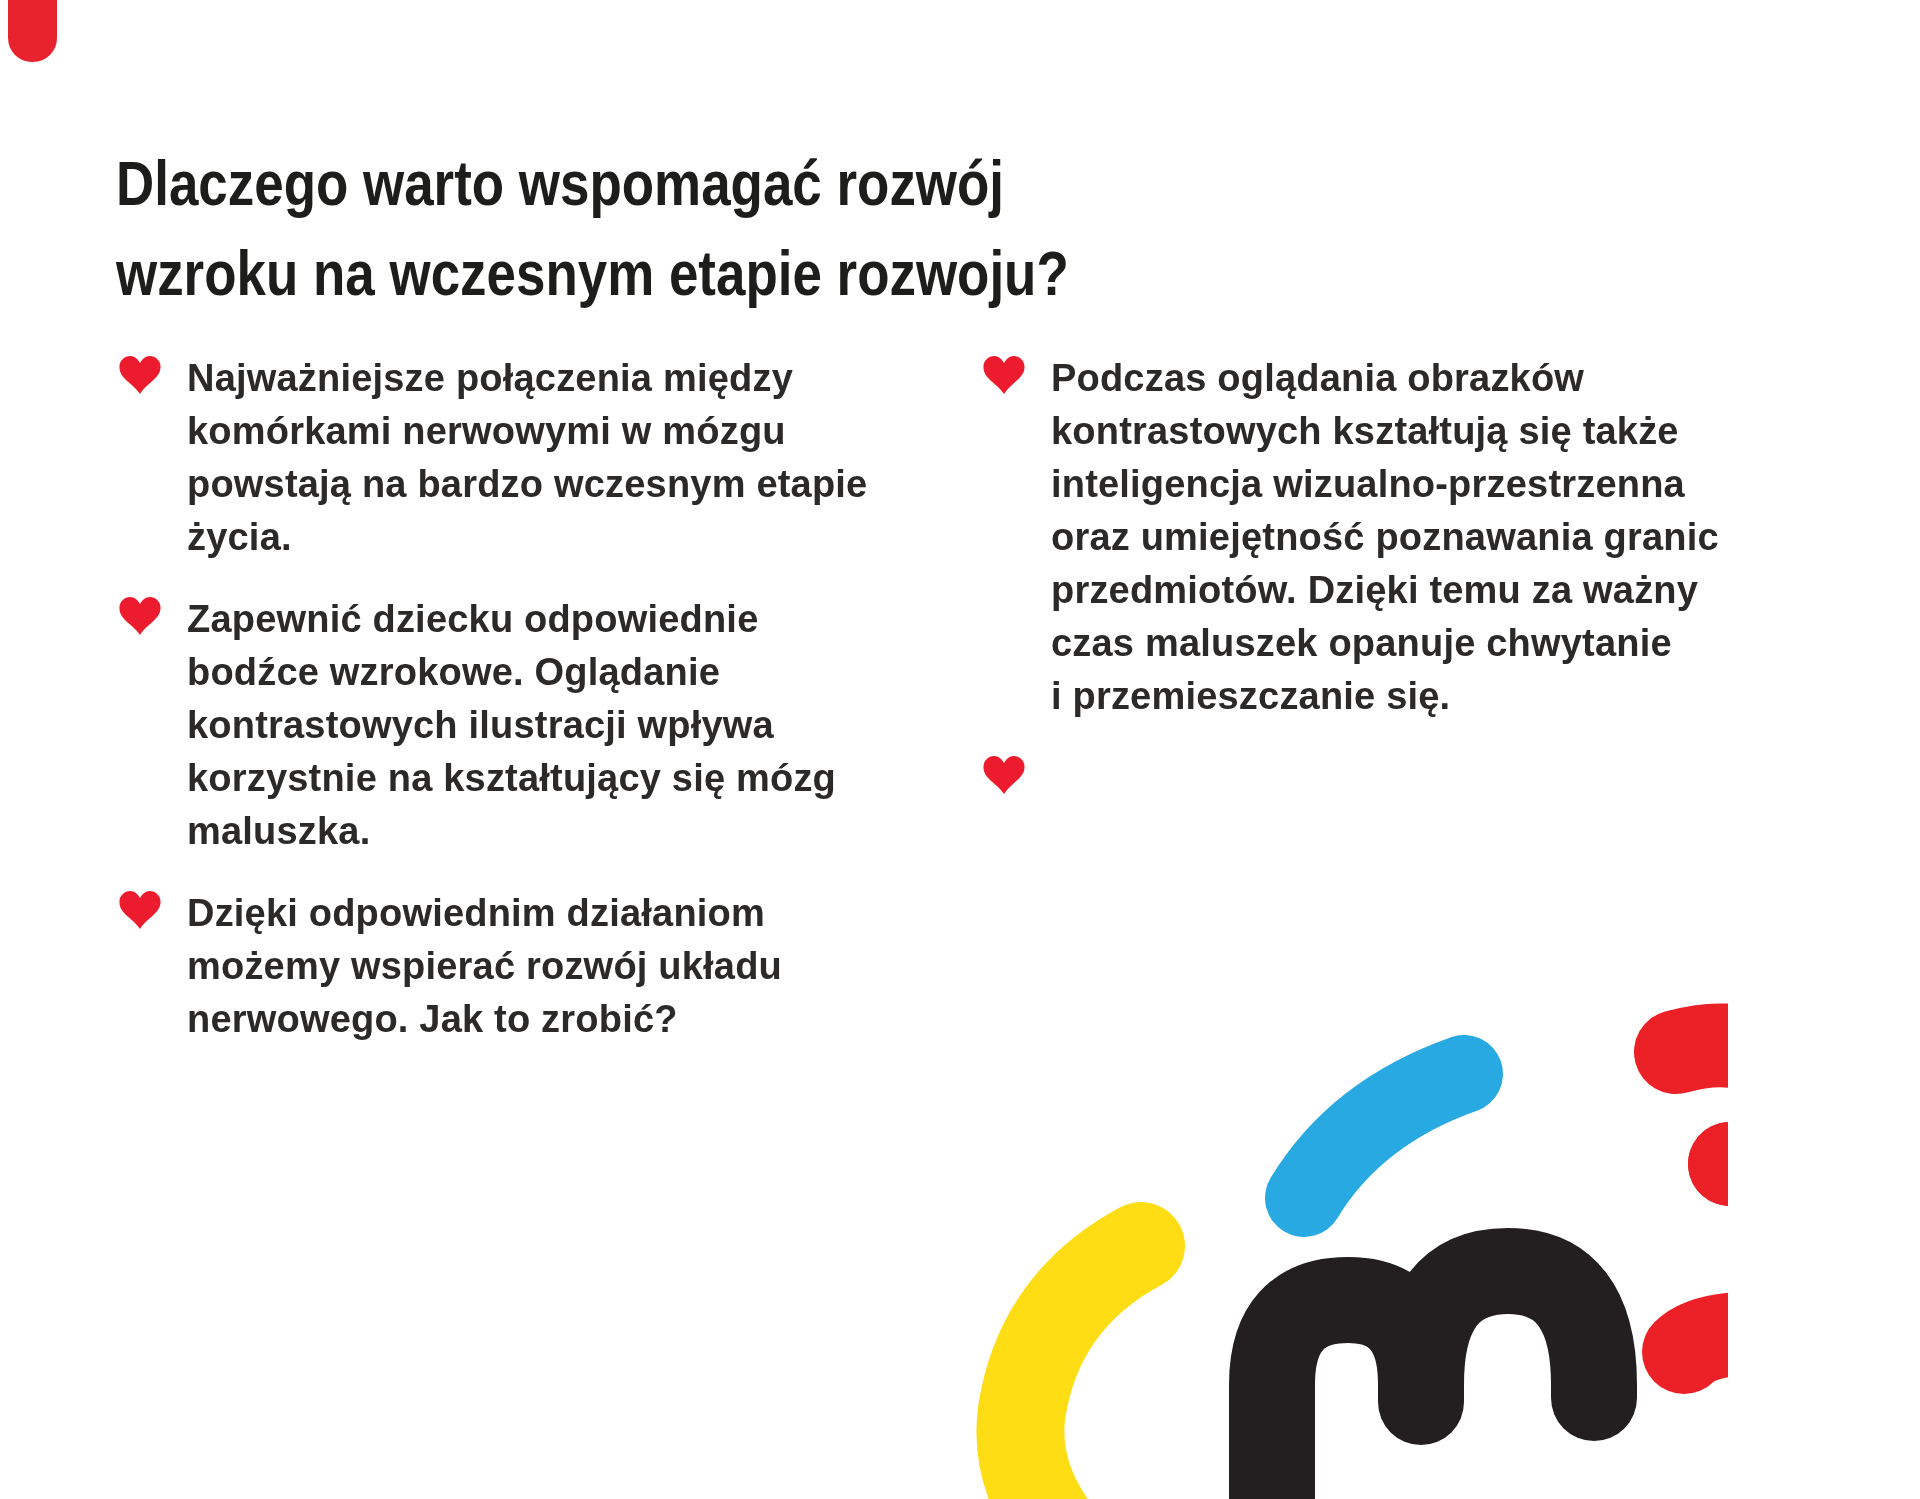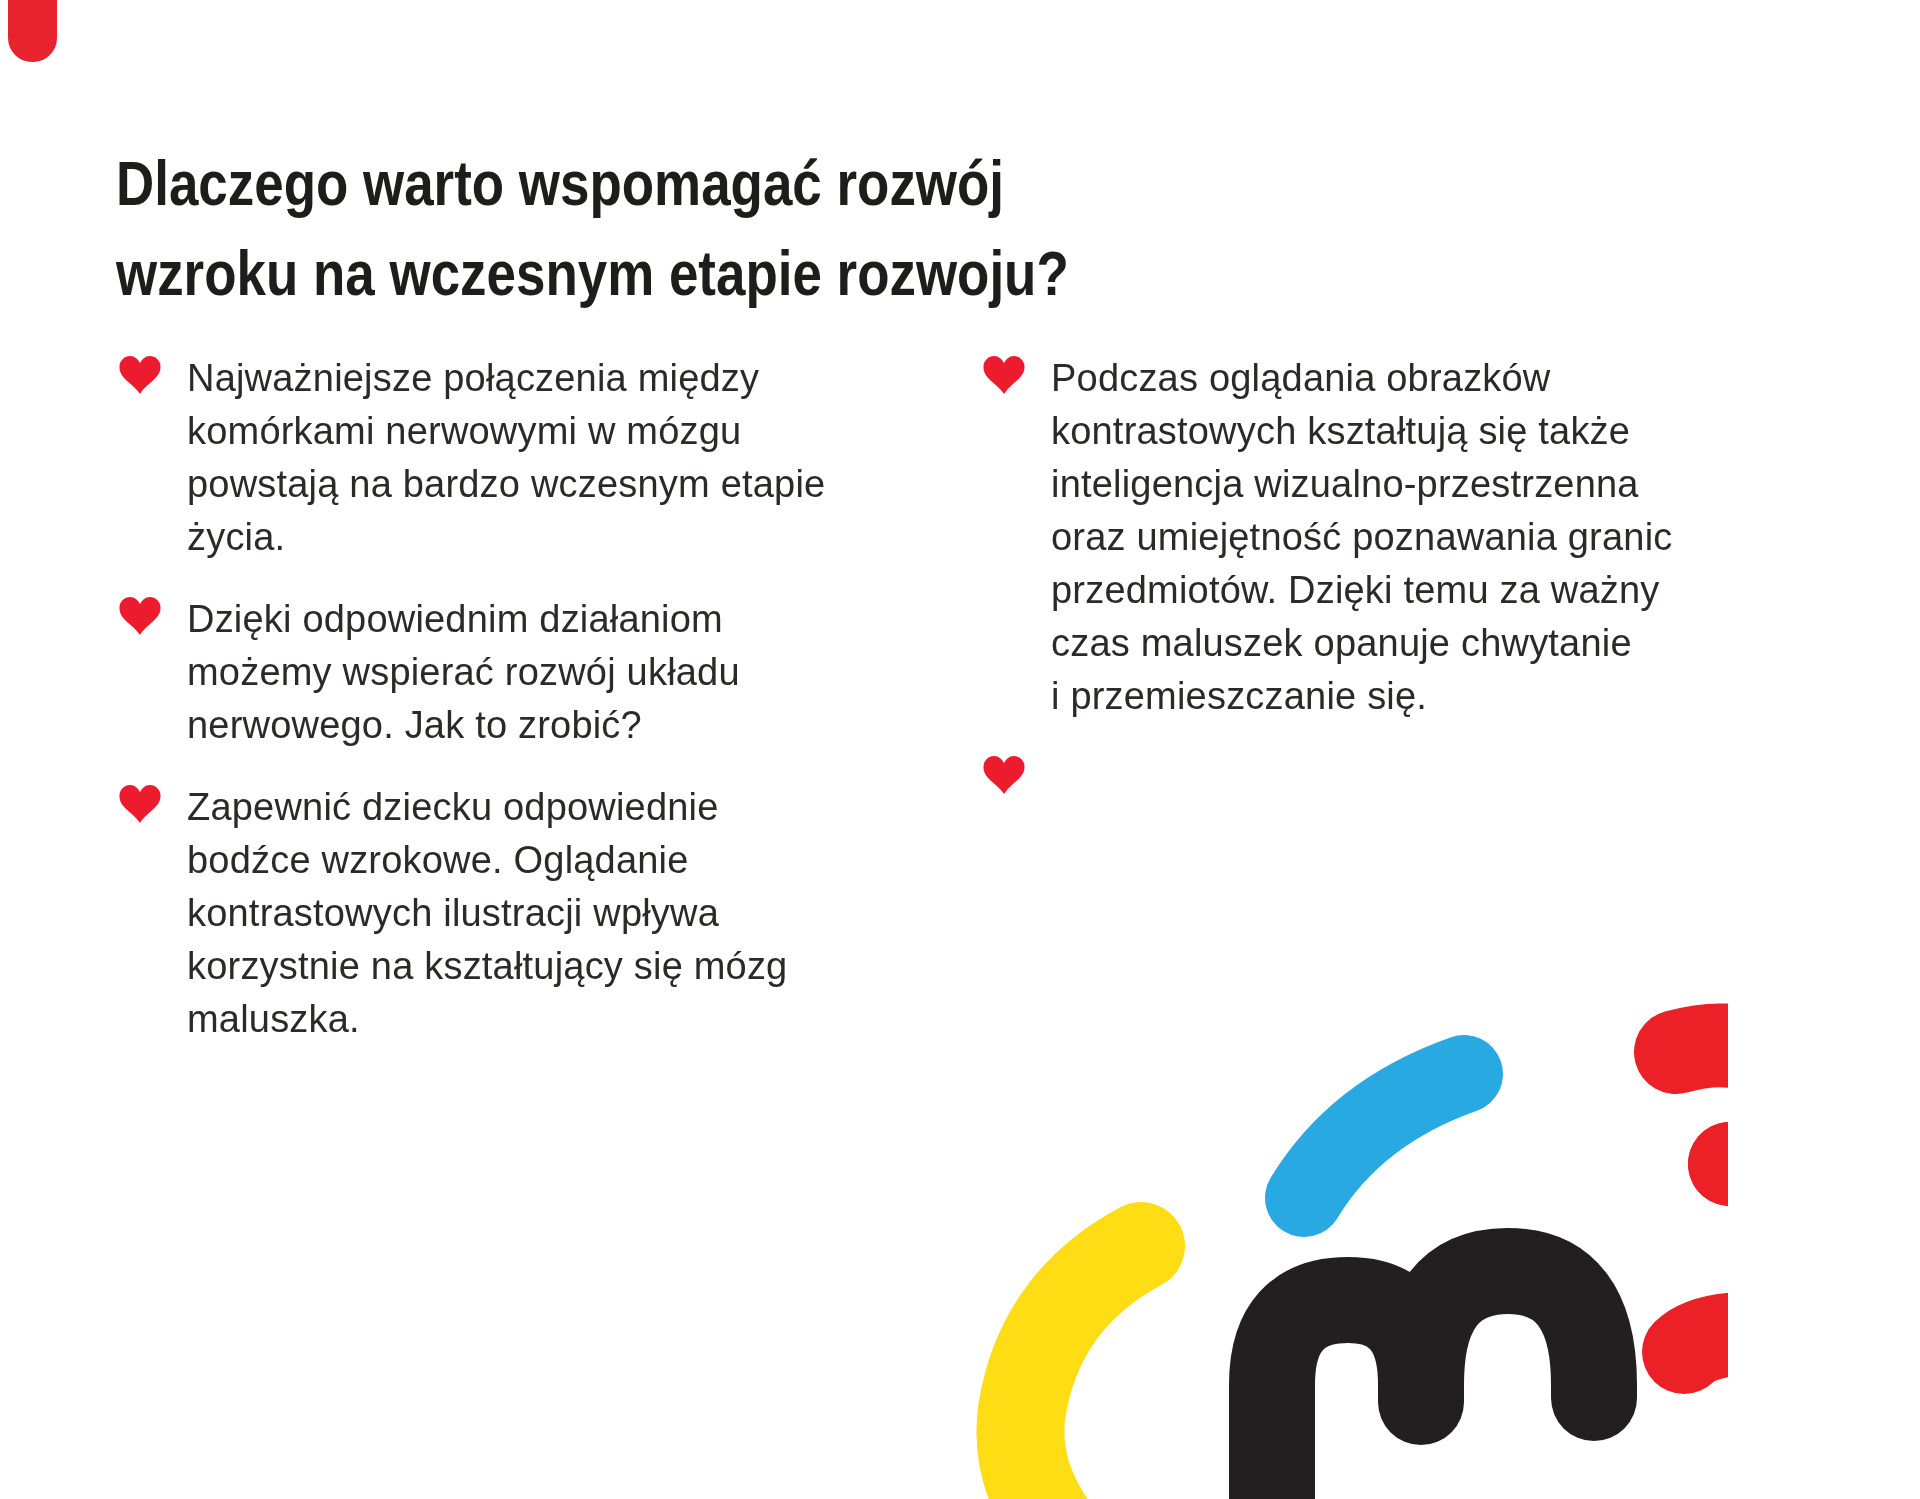--- a/index.html
+++ b/index.html
@@ -28,20 +28,21 @@
   .col-left{left:119px;width:830px;}
   .col-right{left:983px;width:880px;}
   .bullet{display:flex;align-items:flex-start;margin-bottom:29px;}
   .heart{width:42px;height:38px;flex:0 0 auto;margin-top:4px;}
   .bullet-text{
     margin-left:26px;
     font-size:38px;line-height:53px;
     color:#2b2a29;
     letter-spacing:0.2px;
     white-space:pre-line;
+    font-weight:bold;
   }
   .decor{
     position:absolute;left:0;top:0;width:1920px;height:1499px;
     pointer-events:none;
   }
 </style>
 </head>
 <body>
 
 <div class="page">
@@ -62,34 +63,34 @@
       <div class="bullet-text">Najważniejsze połączenia między
 komórkami nerwowymi w mózgu
 powstają na bardzo wczesnym etapie
 życia.</div>
     </div>
 
     <div class="bullet">
       <svg class="heart" viewBox="0 0 32 29.6">
         <path d="M23.6 0c-3.4 0-6.3 2.7-7.6 5.6C14.7 2.7 11.8 0 8.4 0 3.8 0 0 3.8 0 8.4c0 9.4 9.5 11.9 16 21.2 6.1-9.3 16-12.1 16-21.2C32 3.8 28.2 0 23.6 0z" fill="#ec1b2e"></path>
       </svg>
-      <div class="bullet-text">Dzięki odpowiednim działaniom
-możemy wspierać rozwój układu
-nerwowego. Jak to zrobić?</div>
+      <div class="bullet-text">Zapewnić dziecku odpowiednie
+bodźce wzrokowe. Oglądanie
+kontrastowych ilustracji wpływa
+korzystnie na kształtujący się mózg
+maluszka.</div>
     </div>
 
     <div class="bullet">
       <svg class="heart" viewBox="0 0 32 29.6">
         <path d="M23.6 0c-3.4 0-6.3 2.7-7.6 5.6C14.7 2.7 11.8 0 8.4 0 3.8 0 0 3.8 0 8.4c0 9.4 9.5 11.9 16 21.2 6.1-9.3 16-12.1 16-21.2C32 3.8 28.2 0 23.6 0z" fill="#ec1b2e"></path>
       </svg>
-      <div class="bullet-text">Zapewnić dziecku odpowiednie
-bodźce wzrokowe. Oglądanie
-kontrastowych ilustracji wpływa
-korzystnie na kształtujący się mózg
-maluszka.</div>
+      <div class="bullet-text">Dzięki odpowiednim działaniom
+możemy wspierać rozwój układu
+nerwowego. Jak to zrobić?</div>
     </div>
 
 
   </div>
 
   <div class="col col-right">
 
     <div class="bullet">
       <svg class="heart" viewBox="0 0 32 29.6">
         <path d="M23.6 0c-3.4 0-6.3 2.7-7.6 5.6C14.7 2.7 11.8 0 8.4 0 3.8 0 0 3.8 0 8.4c0 9.4 9.5 11.9 16 21.2 6.1-9.3 16-12.1 16-21.2C32 3.8 28.2 0 23.6 0z" fill="#ec1b2e"></path>

